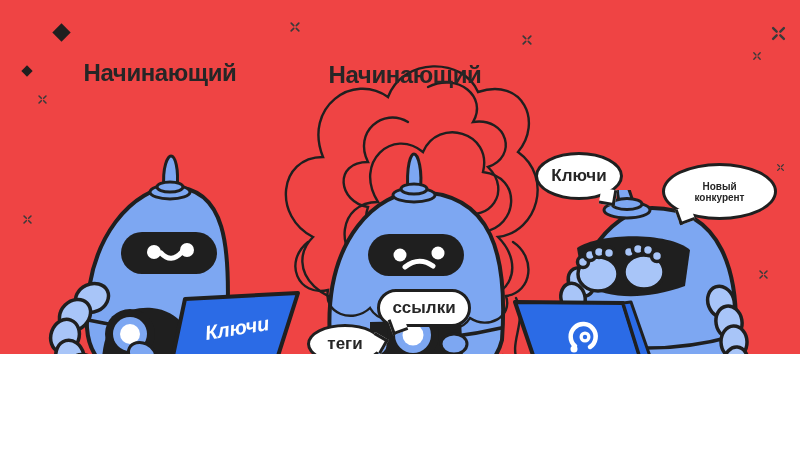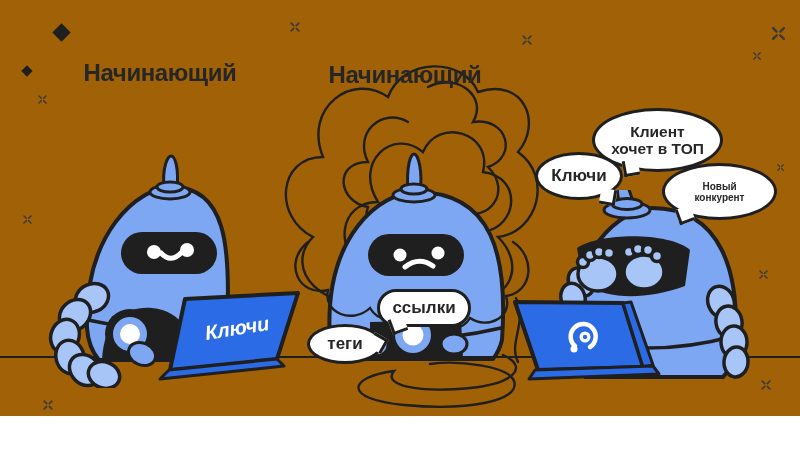--- a/index.html
+++ b/index.html
@@ -1,17 +1,17 @@
 <!DOCTYPE html>
 <html style="--ink: #1f1f1f; --heading: #262626; --robot-blue: #7da7f2; --robot-blue-light: #a8c5f8; --laptop-blue: #2b6be6;"><head>
 <meta charset="utf-8">
 <style>
   html,body{margin:0;padding:0;background:#fff;}
   .stage{
-    position:relative;width:800px;height:416px;overflow:hidden;background:#a16207;
+    position:relative;width:800px;height:354px;overflow:hidden;background:#ef4444;
     font-family:"Liberation Sans",sans-serif;
   }
   .heading{
     position:absolute;font-weight:800;font-size:24px;color:var(--heading);
     text-align:center;letter-spacing:-0.4px;z-index:5;white-space:nowrap;
   }
   .desk-line{position:absolute;left:0;top:356px;width:800px;height:0;
     border-top:2.6px solid var(--ink);z-index:2;}
   .robot-svg{position:absolute;z-index:3;}
   #robot-specialist{z-index:1;}
@@ -205,25 +205,20 @@
 
   <div class="bubble" style="left:377px;top:289px;width:94px;height:38px;border-radius:19px;font-size:17px">
     <span class="tail" style="left:10px;bottom:-9px;transform:rotate(70deg)"></span>
     <span class="btxt">ссылки</span>
   </div>
   <div class="bubble" style="left:307px;top:324px;width:76px;height:40px;border-radius:50%;font-size:17px">
     <span class="tail" style="right:-6px;top:8px;transform:rotate(-60deg)"></span>
     <span class="btxt">теги</span>
   </div>
 
-  <div class="bubble" style="left:592px;top:108px;width:131px;height:64px;border-radius:50%;font-size:15.5px">
-    <span class="tail" style="left:28px;bottom:-7px;transform:rotate(80deg)"></span>
-    <span class="btxt">Клиент
-хочет в ТОП</span>
-  </div>
   <div class="bubble" style="left:535px;top:152px;width:88px;height:48px;border-radius:50%;font-size:17px">
     <span class="tail" style="right:4px;bottom:-8px;transform:rotate(10deg)"></span>
     <span class="btxt">Ключи</span>
   </div>
   <div class="bubble" style="left:662px;top:163px;width:115px;height:57px;border-radius:50%;font-size:10px">
     <span class="tail" style="left:12px;bottom:-6px;transform:rotate(70deg)"></span>
     <span class="btxt">Новый
 конкурент</span>
   </div>
 

